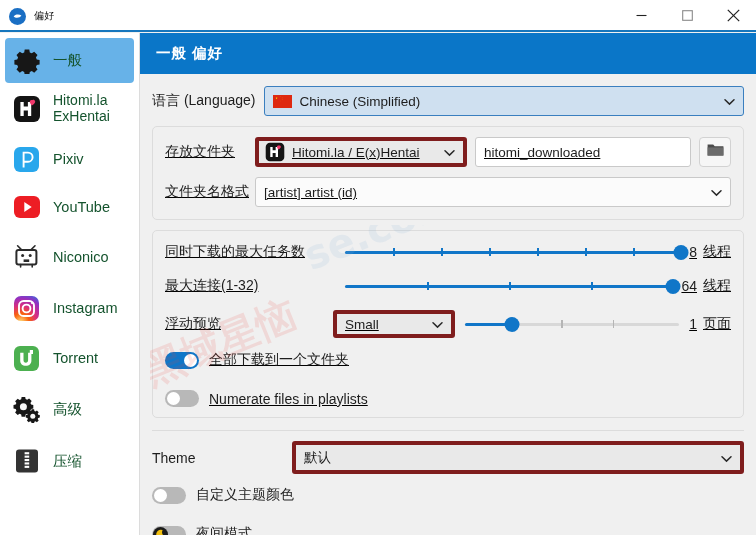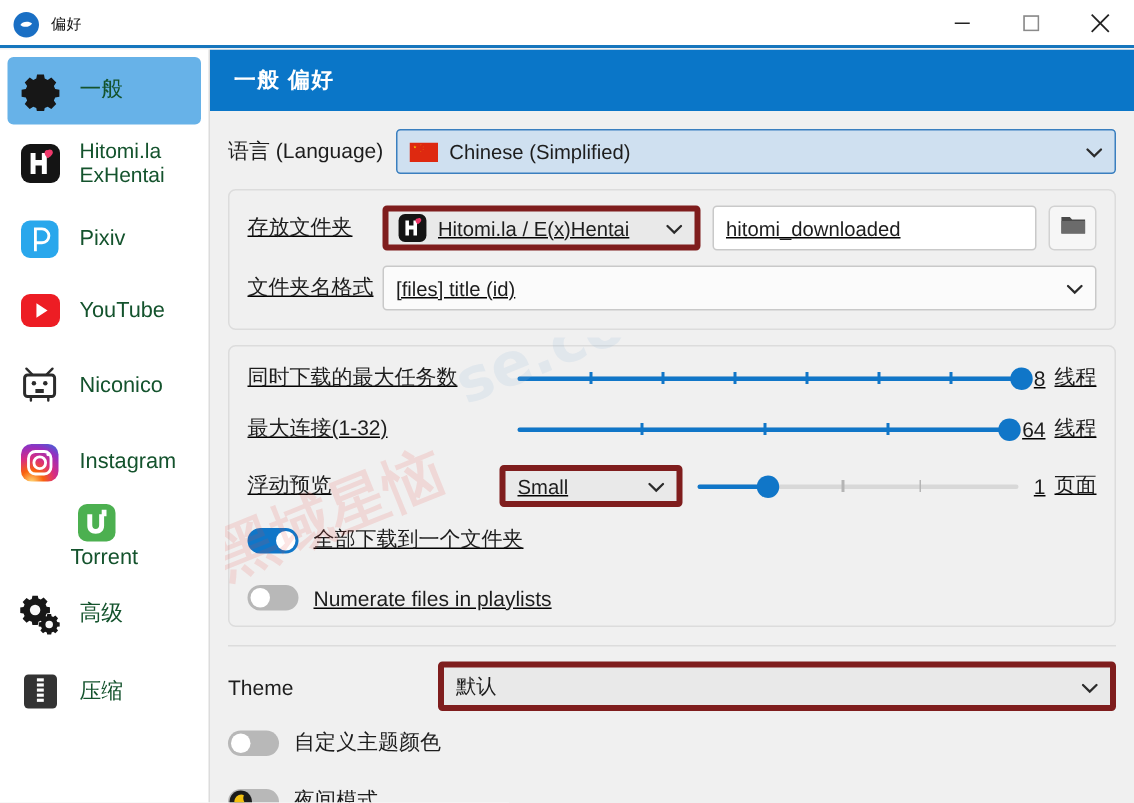--- a/index.html
+++ b/index.html
@@ -193,21 +193,21 @@
           </defs>
           <rect x="1" y="1" width="25" height="25" rx="7" fill="url(#iggrad)"></rect>
           <rect x="6" y="6" width="15" height="15" rx="4.6" fill="none" stroke="#fff" stroke-width="1.9"></rect>
           <circle cx="13.5" cy="13.5" r="3.9" fill="none" stroke="#fff" stroke-width="1.9"></circle>
           <circle cx="19.1" cy="8" r="1.15" fill="#fff"></circle>
         </svg>
       </span>
       <span class="side-label">Instagram</span>
     </div>
 
-    <div class="side-item" style="height:50px;flex-direction:column;">
+    <div class="side-item" style="height:50px;">
       <span class="side-ico">
         <svg width="27" height="27" viewBox="0 0 27 27">
           <rect x="1" y="1" width="25" height="25" rx="6" fill="#4cb050"></rect>
           <path fill="#ffffff" d="M7.2 7.8h3.3v7.4c0 1.6.9 2.5 2.3 2.5s2.3-.9 2.3-2.5V7.8h3.3v7.7c0 3.3-2.2 5.3-5.6 5.3s-5.6-2-5.6-5.3zm9.6-2.9h3.2v4.2h-3.2z"></path>
         </svg>
       </span>
       <span class="side-label">Torrent</span>
     </div>
 
     <div class="side-item" style="height:52px;">
@@ -293,21 +293,21 @@
             <svg width="17" height="14" viewBox="0 0 17 14">
               <path fill="#4a4a4a" d="M0.6 1.6h5.6l1.5 1.7h8.7v9.3H0.6z"></path>
               <path fill="#6b6b6b" d="M0.6 4.4h15.8v8.2H0.6z"></path>
             </svg>
           </span>
         </div>
       </div>
       <div class="frow">
         <span class="lbl" style="width:84px;">文件夹名格式</span>
         <div class="combo" style="flex:1;margin-left:6px;height:30px;background:#fbfbfb;border-color:#c9c9c9;">
-          <span>[files] title (id)</span>
+          <span>[artist] artist (id)</span>
           <span class="chev">
             <svg width="11" height="7" viewBox="0 0 11 7">
                 <path d="M1 1.2 5.5 5.6 10 1.2" fill="none" stroke="#2b2b2b" stroke-width="1.5" stroke-linecap="round"></path>
               </svg>
           </span>
         </div>
       </div>
     </div>
 
     <div class="card" style="padding:12px 12px 10px 12px;">

